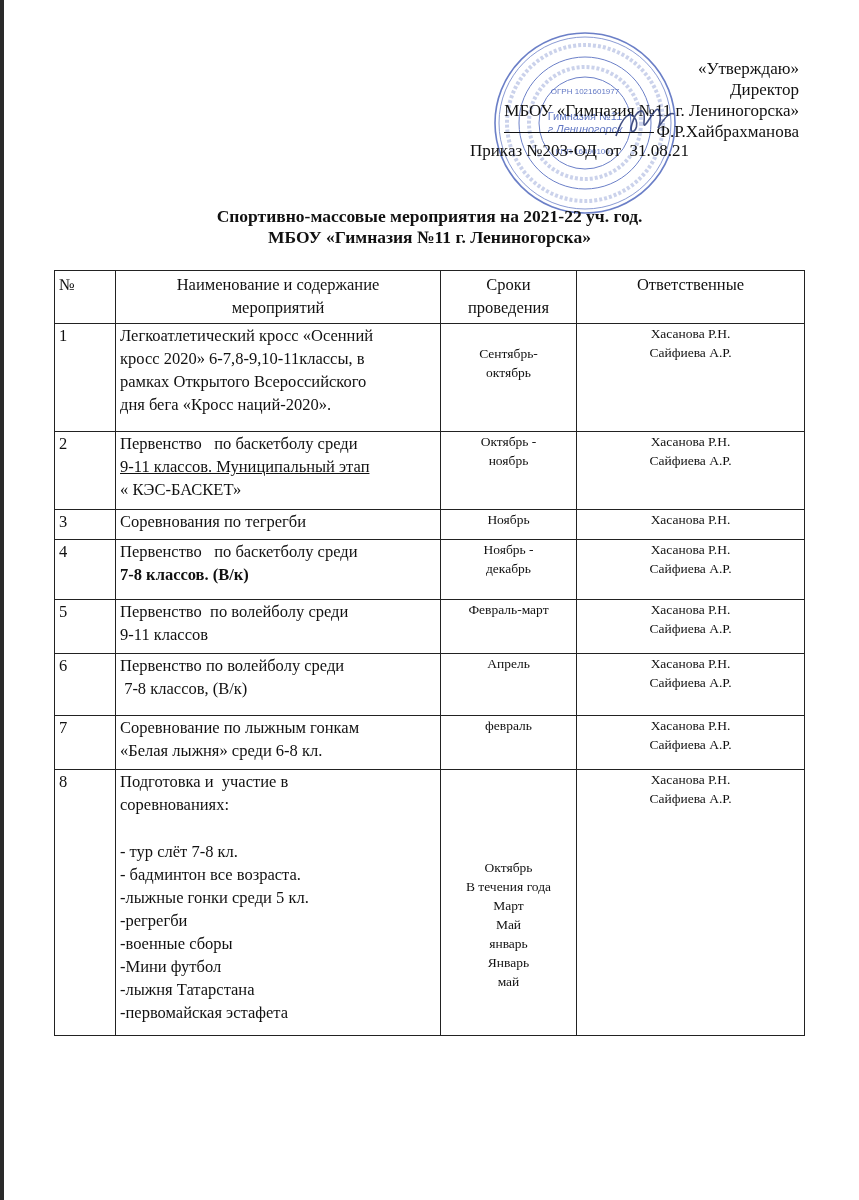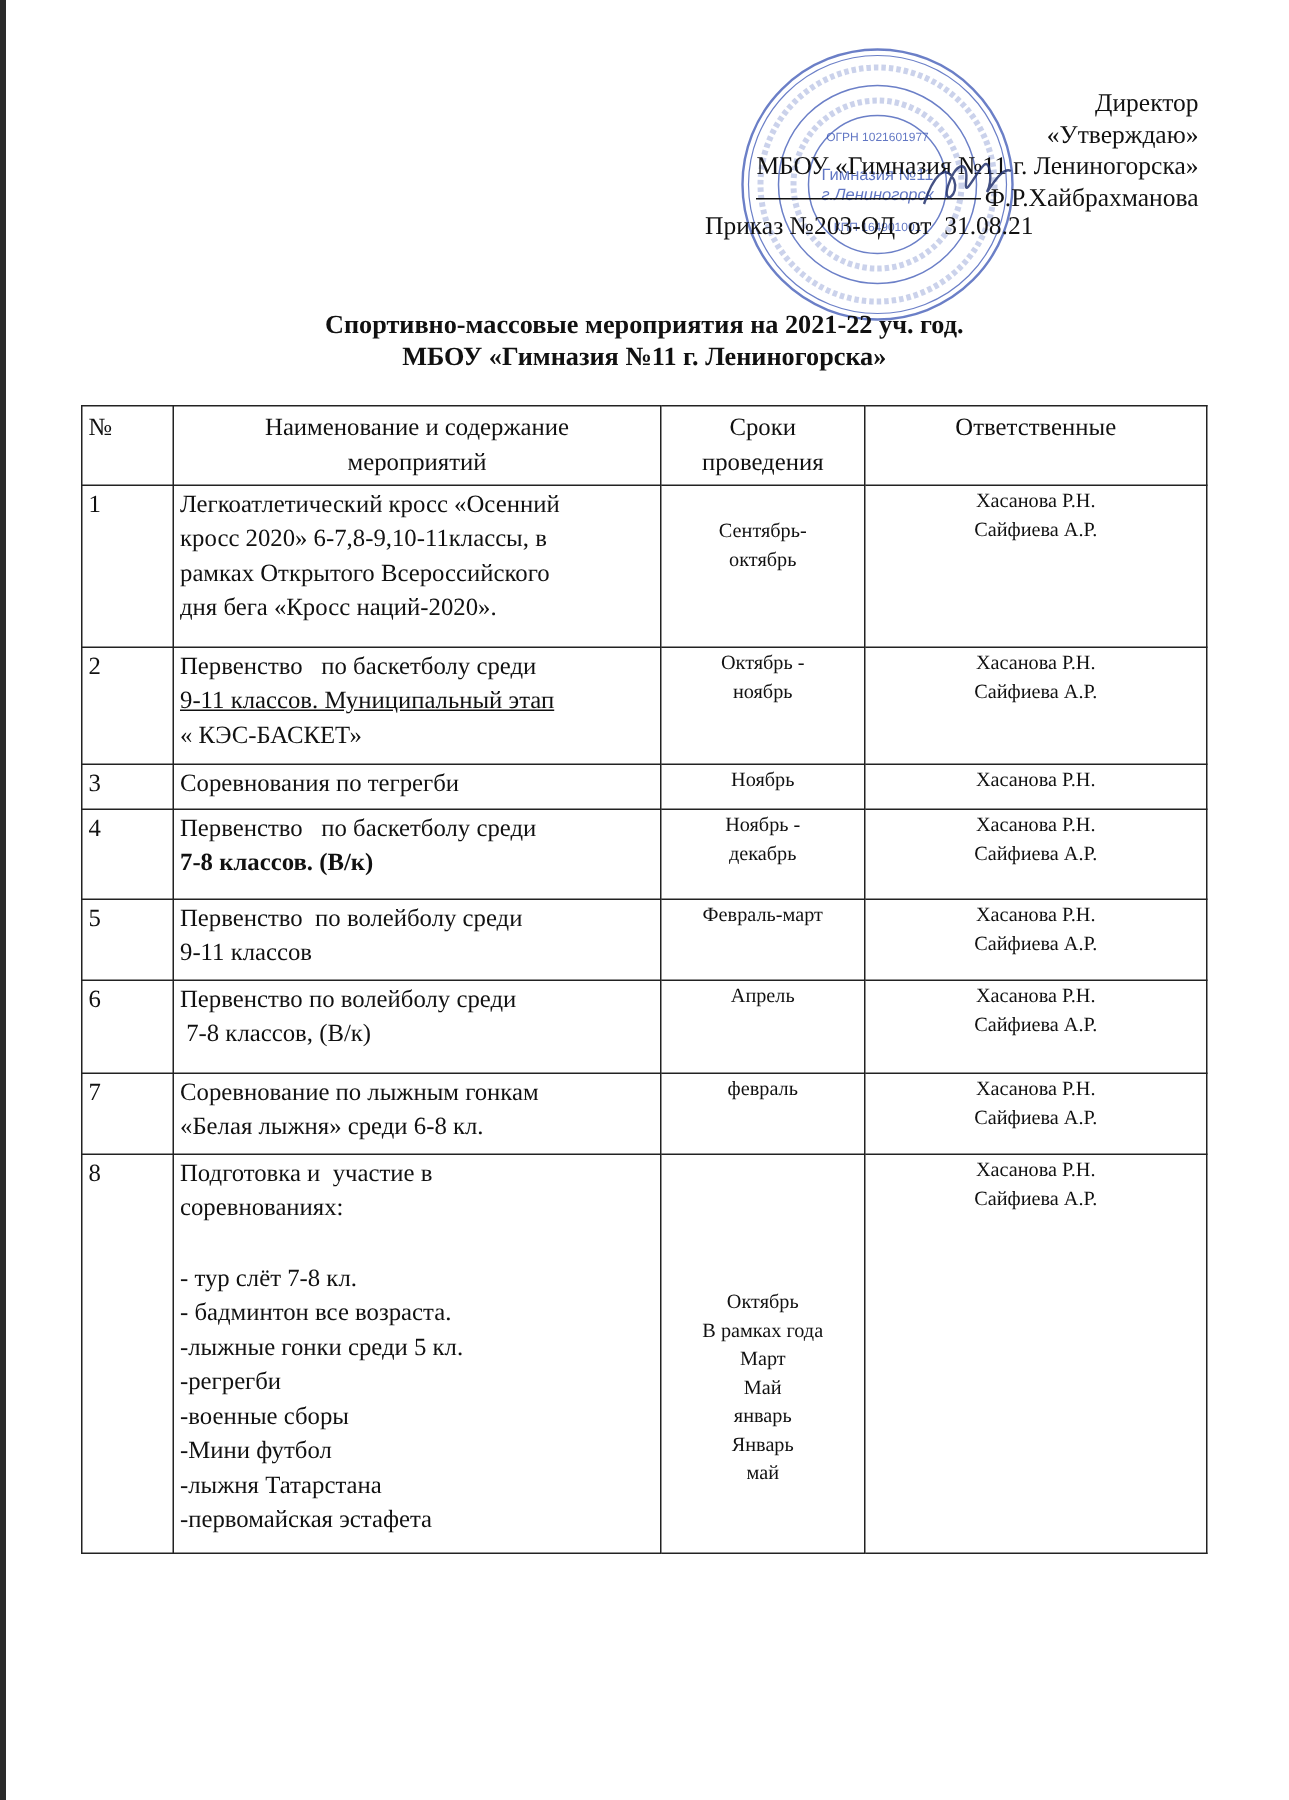--- a/index.html
+++ b/index.html
@@ -47,22 +47,22 @@
   </g>
   <g fill="#3a55b5" opacity="0.8" font-family="Liberation Sans, sans-serif">
     <text x="93" y="64" font-size="8" text-anchor="middle">ОГРН 1021601977</text>
     <text x="93" y="90" font-size="11" text-anchor="middle">Гимназия №11</text>
     <text x="93" y="103" font-size="11" text-anchor="middle" font-style="italic">г.Лениногорск</text>
     <text x="93" y="124" font-size="8" text-anchor="middle">КПП 164901001</text>
   </g>
 </svg>
 
 <div class="approval">
+  <span class="line">«Утверждаю»</span>
   <span class="line">Директор</span>
-  <span class="line">«Утверждаю»</span>
   <span class="line">МБОУ «Гимназия №11 г. Лениногорска»</span>
   <span class="line"><span class="sign-line"></span><span>Ф.Р.Хайбрахманова</span></span>
 </div>
 <div class="order">Приказ №203-ОД  от  31.08.21</div>
 
 <svg class="signature" viewBox="0 0 70 48">
   <path d="M6 38 C 12 20, 20 10, 26 22 C 30 32, 18 40, 22 26 C 26 12, 36 6, 34 24 C 33 34, 40 18, 46 12 C 50 8, 52 22, 48 30 C 56 18, 60 14, 64 16" fill="none" stroke="#23336e" stroke-width="1.6" opacity="0.85"></path>
 </svg>
 
 <div class="title">
@@ -197,21 +197,21 @@
           <span class="sub" style="white-space: pre;">- бадминтон все возраста.</span>
           <span class="sub" style="white-space: pre;">-лыжные гонки среди 5 кл.</span>
           <span class="sub" style="white-space: pre;">-регрегби</span>
           <span class="sub" style="white-space: pre;">-военные сборы</span>
           <span class="sub" style="white-space: pre;">-Мини футбол</span>
           <span class="sub" style="white-space: pre;">-лыжня Татарстана</span>
           <span class="sub" style="white-space: pre;">-первомайская эстафета</span>
         </td>
         <td class="c-term term-mid">
           <span class="sub" style="white-space: pre;">Октябрь</span>
-          <span class="sub" style="white-space: pre;">В рамках года</span>
+          <span class="sub" style="white-space: pre;">В течения года</span>
           <span class="sub" style="white-space: pre;">Март</span>
           <span class="sub" style="white-space: pre;">Май</span>
           <span class="sub" style="white-space: pre;">январь</span>
           <span class="sub" style="white-space: pre;">Январь</span>
           <span class="sub" style="white-space: pre;">май</span>
         </td>
         <td class="c-resp">
           <span class="sub" style="white-space: pre;">Хасанова Р.Н.</span>
           <span class="sub" style="white-space: pre;">Сайфиева А.Р.</span>
         </td>

